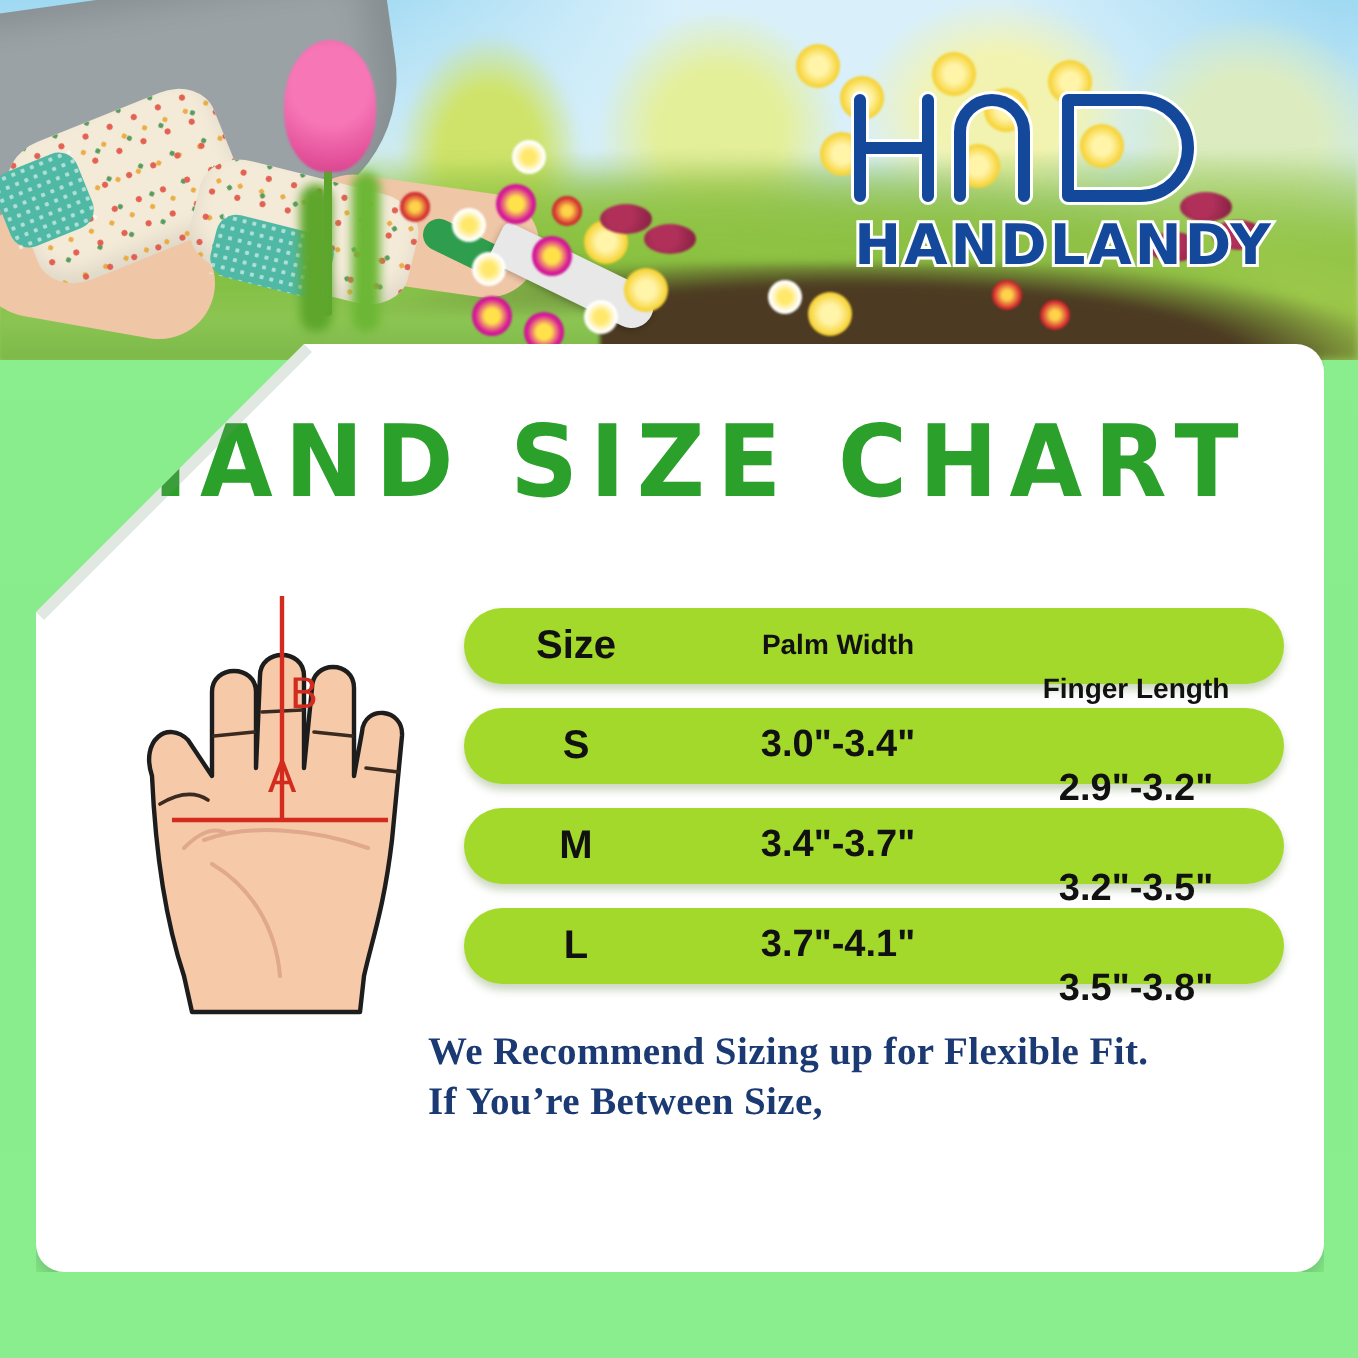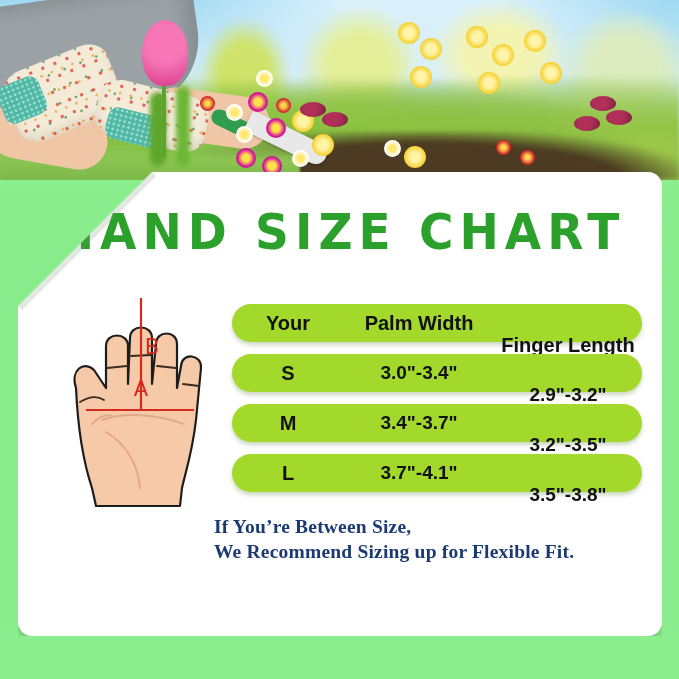--- a/index.html
+++ b/index.html
@@ -99,21 +99,21 @@
 
   
   #table{position:absolute;left:214px;top:132px;width:410px;}
   .row{position:relative;height:38px;margin-bottom:12px;background:#a3d92a;border-radius:19px;
        box-shadow:0 3px 4px rgba(70,110,30,.28);display:flex;align-items:center;}
   .row:last-child{margin-bottom:0;}
   .c1{width:112px;text-align:center;}
   .c2{width:150px;text-align:center;}
   .c3{width:148px;text-align:center;margin-top:44px;}
   .row span{color:#111;font-weight:700;font-size:19px;font-family:"Liberation Sans",sans-serif;}
-  .row.head span{font-size:20px;}
+  .row.head span{font-size:14px;}
   .row.head .c2 span,.row.head .c3 span{font-weight:700;}
   .row .c2 span,.row .c3 span{font-weight:600;}
   .row .c1 span{font-weight:700;font-size:20px;}
 
   
   #note{position:absolute;left:196px;top:342px;width:440px;
     color:#1b3a73;font-family:"Liberation Serif",serif;font-weight:700;
     font-size:19.5px;line-height:25px;letter-spacing:.2px;}
   #note div{white-space:nowrap;}
 </style>
@@ -174,20 +174,35 @@
     <div class="white-fl" style="left:256px;top:70px;"></div>
     <div class="white-fl" style="left:384px;top:140px;"></div>
     <div class="daff" style="left:404px;top:146px;"></div>
     <div class="dkred" style="left:590px;top:96px;"></div>
     <div class="dkred" style="left:606px;top:110px;"></div>
     <div class="dkred" style="left:574px;top:116px;"></div>
     <div class="red-fl" style="left:496px;top:140px;"></div>
     <div class="red-fl" style="left:520px;top:150px;"></div>
   </div>
 
+  <div id="logo">
+    <svg width="216" height="96" viewBox="0 0 216 96" aria-hidden="true">
+      <g fill="none" stroke="#ffffff" stroke-width="9" stroke-linejoin="round" stroke-linecap="round">
+        <path d="M6 8 L6 56 M6 32 L40 32 M40 8 L40 56"></path>
+        <path d="M56 56 L56 24 A16 16 0 0 1 88 24 L88 56"></path>
+        <path d="M110 8 L110 56 L146 56 A24 24 0 0 0 170 32 A24 24 0 0 0 146 8 Z"></path>
+      </g>
+      <g fill="none" stroke="#14489b" stroke-width="6" stroke-linejoin="round" stroke-linecap="round">
+        <path d="M6 8 L6 56 M6 32 L40 32 M40 8 L40 56"></path>
+        <path d="M56 56 L56 24 A16 16 0 0 1 88 24 L88 56"></path>
+        <path d="M110 8 L110 56 L146 56 A24 24 0 0 0 170 32 A24 24 0 0 0 146 8 Z"></path>
+      </g>
+      <text x="108" y="90" text-anchor="middle" font-family="DejaVu Sans, sans-serif" font-size="28" font-weight="700" letter-spacing="1.5" fill="#14489b" stroke="#ffffff" stroke-width="3" paint-order="stroke">HANDLANDY</text>
+    </svg>
+  </div>
 
   <div id="card">
 
     <div id="title">HAND SIZE CHART</div>
 
     <div id="hand">
       <svg width="190" height="220" viewBox="0 0 190 220" aria-hidden="true">
         <g fill="#f6c9a8" stroke="#1d1d1d" stroke-width="2.2" stroke-linejoin="round">
 
           <path d="M36 96 C30 78 44 68 54 78 L66 96 L66 54 C66 40 88 40 88 54 L88 92
@@ -217,21 +232,21 @@
           <path d="M101 6 L101 118"></path>
         </g>
         <text x="101" y="104" text-anchor="middle" fill="#d32b1e" font-family="DejaVu Sans, sans-serif" font-size="21">A</text>
         <text x="112" y="62" text-anchor="middle" fill="#d32b1e" font-family="DejaVu Sans, sans-serif" font-size="21">B</text>
       </svg>
     </div>
 
     <div id="table">
 
       <div class="row head">
-        <div class="c1"><span>Your</span></div>
+        <div class="c1"><span>Size</span></div>
         <div class="c2"><span>Palm Width</span></div>
         <div class="c3"><span>Finger Length</span></div>
       </div>
 
       <div class="row">
         <div class="c1"><span>S</span></div>
         <div class="c2"><span>3.0"-3.4"</span></div>
         <div class="c3"><span>2.9"-3.2"</span></div>
       </div>
 
@@ -243,22 +258,22 @@
 
       <div class="row">
         <div class="c1"><span>L</span></div>
         <div class="c2"><span>3.7"-4.1"</span></div>
         <div class="c3"><span>3.5"-3.8"</span></div>
       </div>
 
     </div>
 
     <div id="note">
+      <div>We Recommend Sizing up for Flexible Fit.</div>
       <div>If You’re Between Size,</div>
-      <div>We Recommend Sizing up for Flexible Fit.</div>
     </div>
 
   </div>
 
   <svg id="foldline" viewBox="0 0 190 190">
     <polygon points="0,134 134,0 138,4 4,138" fill="rgba(120,150,120,.22)"></polygon>
   </svg>
 
 </div>
 

